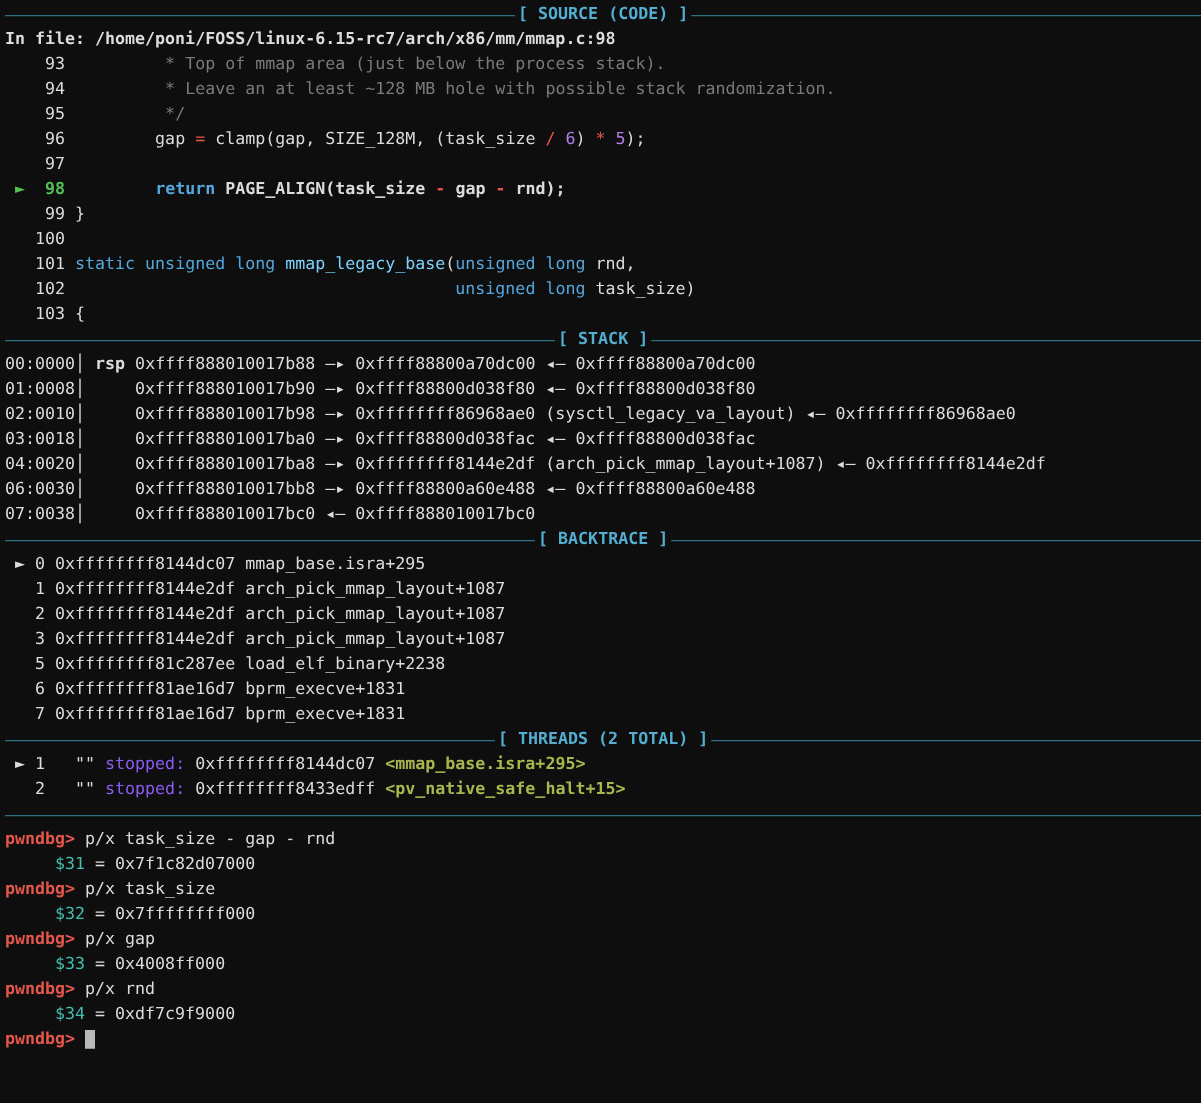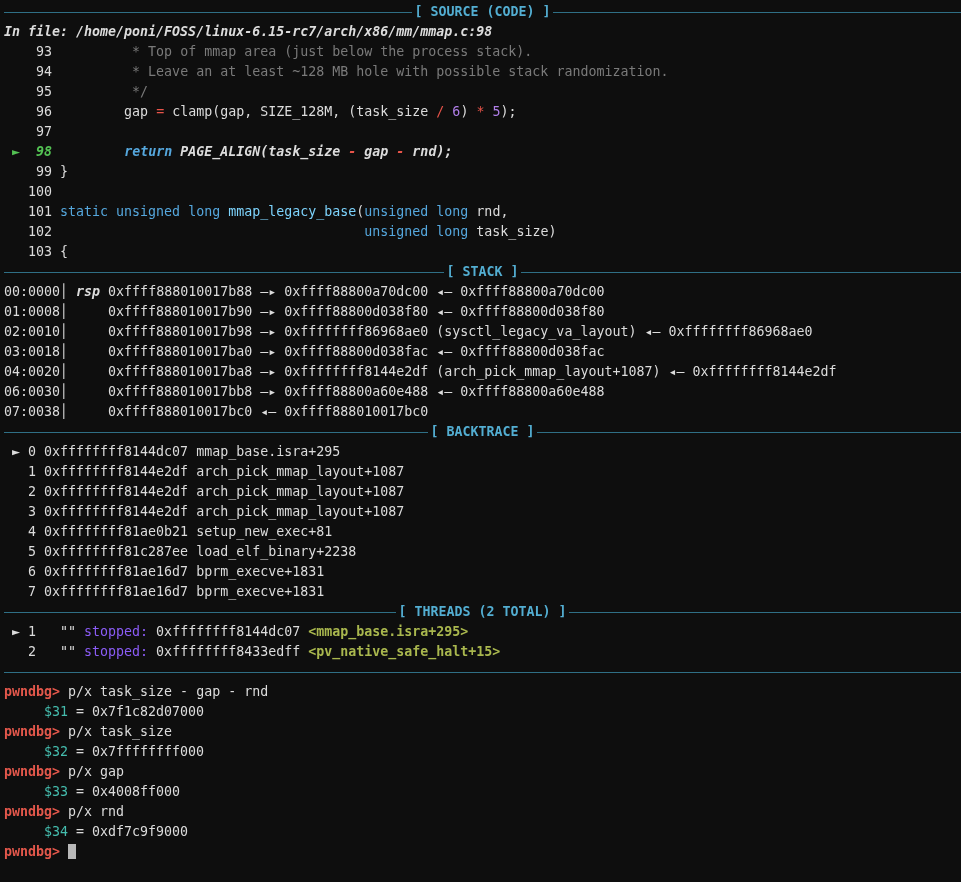--- a/index.html
+++ b/index.html
@@ -13,21 +13,21 @@
     font-size: 13.3px;
     line-height: 20px;
     padding: 2px 0 16px 4px;
     overflow: hidden;
     cursor: text;
   }
   .tline { height: 20px; white-space: pre; }
   .hdr { height: 20px; display: flex; align-items: center; }
   .rule { flex: 1 1 auto; height: 1px; background: #2f6f85; }
   .hdr-label { flex: 0 0 auto; color: #53aed2; font-weight: bold; padding: 0 2px; }
-  .c-bold { font-weight: bold; font-style: italic; }
+  .c-bold { font-weight: bold; }
   .c-comment { color: #7a7a7a; }
   .c-kw { color: #55a7dd; }
   .c-fn { color: #7dd3fc; }
   .c-num { color: #b07fe8; }
   .c-op { color: #e8544a; }
   .c-green { color: #53c253; }
   .c-prompt { color: #e2574b; font-weight: bold; }
   .c-stopped { color: #8b5cf6; }
   .c-sym { color: #a9b74e; font-weight: bold; }
   .c-var { color: #45bdae; margin-left: 40px; }
@@ -68,21 +68,20 @@
     <div class="tline"><span>07:0038│     0xffff888010017bc0 ◂— 0xffff888010017bc0</span></div>
     <div class="hdr">
       <span class="rule"></span>
       <span class="hdr-label">[ BACKTRACE ]</span>
       <span class="rule"></span>
     </div>
     <div class="tline"><span> ► 0 0xffffffff8144dc07 mmap_base.isra+295</span></div>
     <div class="tline"><span>   1 0xffffffff8144e2df arch_pick_mmap_layout+1087</span></div>
     <div class="tline"><span>   2 0xffffffff8144e2df arch_pick_mmap_layout+1087</span></div>
     <div class="tline"><span>   3 0xffffffff8144e2df arch_pick_mmap_layout+1087</span></div>
-    <div class="tline"><span>   4 0xffffffff81ae0b21 setup_new_exec+81</span></div>
     <div class="tline"><span>   5 0xffffffff81c287ee load_elf_binary+2238</span></div>
     <div class="tline"><span>   6 0xffffffff81ae16d7 bprm_execve+1831</span></div>
     <div class="tline"><span>   7 0xffffffff81ae16d7 bprm_execve+1831</span></div>
     <div class="hdr">
       <span class="rule"></span>
       <span class="hdr-label">[ THREADS (2 TOTAL) ]</span>
       <span class="rule"></span>
     </div>
     <div class="tline"><span> ► 1   "" </span><span class="c-stopped">stopped:</span><span> 0xffffffff8144dc07 </span><span class="c-sym">&lt;mmap_base.isra+295&gt;</span></div>
     <div class="tline"><span>   2   "" </span><span class="c-stopped">stopped:</span><span> 0xffffffff8433edff </span><span class="c-sym">&lt;pv_native_safe_halt+15&gt;</span></div>

